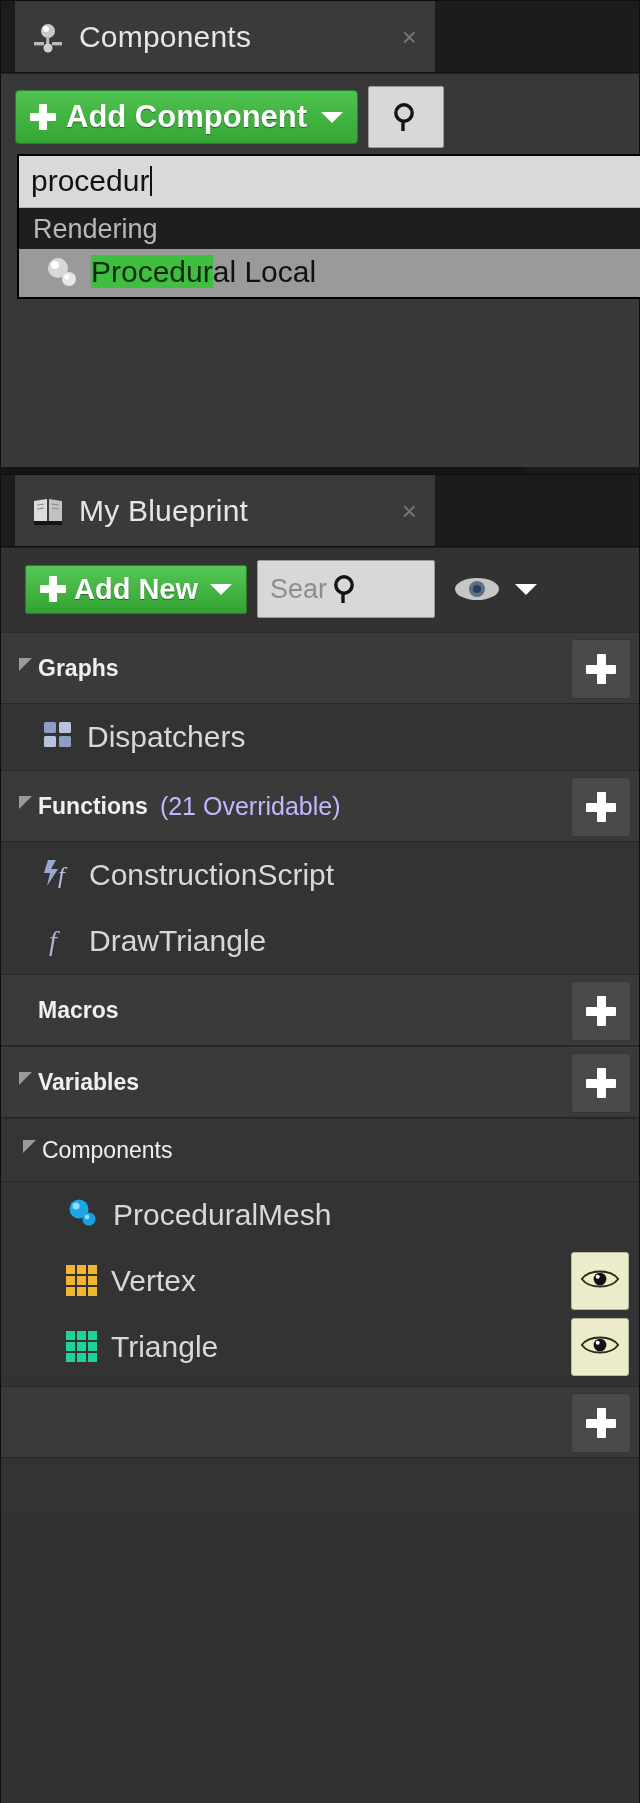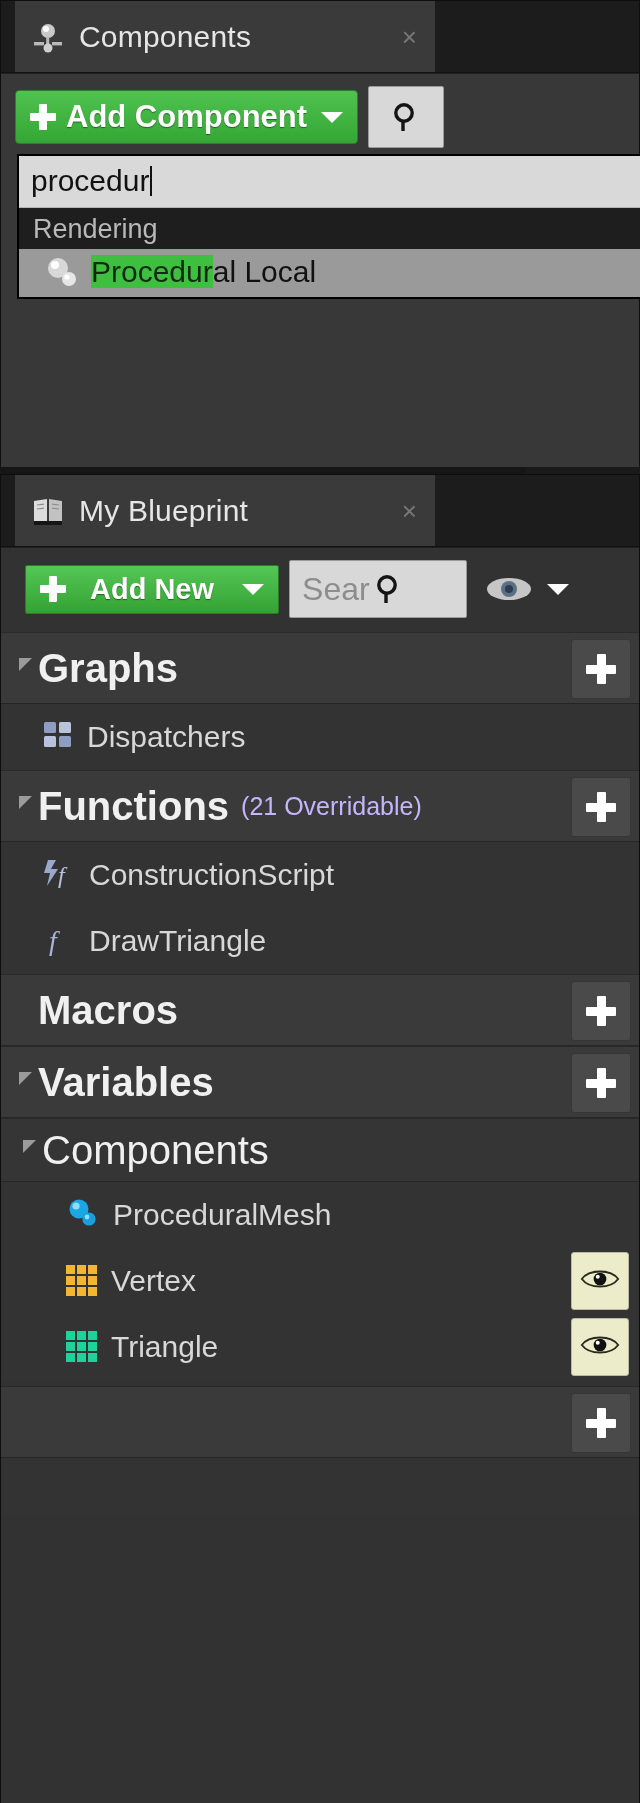--- a/index.html
+++ b/index.html
@@ -192,38 +192,38 @@
     padding: 12px 14px 14px 24px;
     background: #323232;
   }
   .btn-addnew {
     background: linear-gradient(180deg,#55c755 0%, #33a233 100%);
     border: 1px solid #2a7c2a;
     border-radius: 2px;
     color: #fff;
     font-size: 29px;
     font-weight: bold;
-    display: flex; align-items: center; gap: 24px;
+    display: flex; align-items: center; gap: 8px;
     padding: 7px 14px;
     text-shadow: 0 1px 1px rgba(0,0,0,.45);
   }
   .mb-search {
     background: #d8d8d8;
     border: 1px solid #9a9a9a;
     border-radius: 2px;
     height: 58px;
     width: 178px;
     display: flex; align-items: center;
     padding: 0 8px 0 12px;
     gap: 4px;
     overflow: hidden;
   }
   .mb-search .ph {
     color: #8d8d8d;
-    font-size: 32px;
+    font-size: 27px;
     white-space: nowrap;
     overflow: hidden;
   }
   .eye-wrap { display: flex; align-items: center; gap: 8px; margin-left: 6px; }
   .eye-icon { width: 52px; height: 32px; }
 
   
   .section {
     position: relative;
     display: flex;
@@ -239,21 +239,21 @@
     border-top: 13px solid #9b9b9b;
     border-right: 13px solid transparent;
     margin-right: 6px;
     flex: 0 0 auto;
     position: relative;
     top: -4px;
   }
   .sec-arrow.hidden { visibility: hidden; }
   .sec-title {
     color: #f0f0f0;
-    font-size: 40px;
+    font-size: 23px;
     font-weight: bold;
     white-space: nowrap;
   }
   .sec-sub {
     color: #c4b5fd;
     font-size: 25px;
     margin-left: 12px;
     white-space: nowrap;
     overflow: hidden;
     max-width: 330px;

